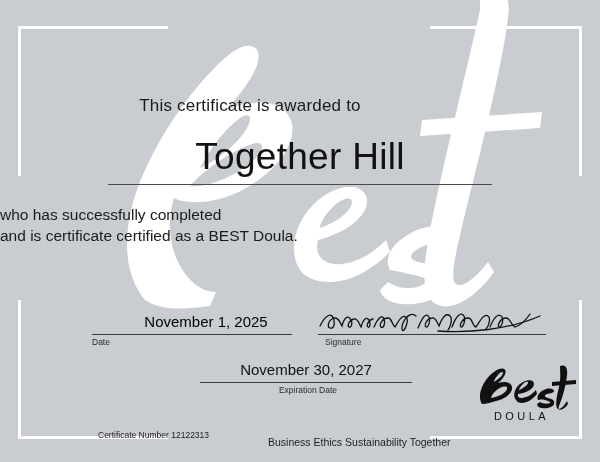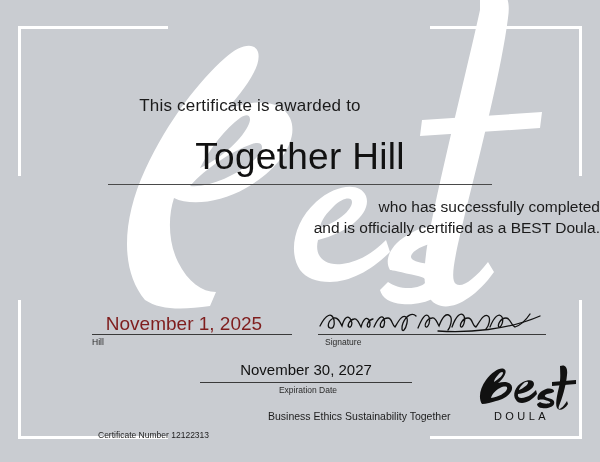--- a/index.html
+++ b/index.html
@@ -79,38 +79,38 @@
     position: absolute;
     top: 184px;
     left: 108px;
     width: 384px;
     height: 1px;
     background: #4a4a4a;
   }
 
   .body-text {
     position: absolute;
-    top: 196px;
+    top: 204px;
     left: 0;
     width: 600px;
-    text-align: right;
+    text-align: left;
     font-size: 15.5px;
     line-height: 21px;
     color: #1b1b1b;
   }
 
   
   .date-value {
     position: absolute;
     top: 313px;
-    left: 84px;
+    left: 106px;
     width: 200px;
     text-align: center;
-    font-size: 19px;
-    color: #7f1d1d;
+    font-size: 15px;
+    color: #000000;
   }
   .date-rule {
     position: absolute;
     top: 334px;
     left: 92px;
     width: 200px;
     height: 1px;
     background: #3a3a3a;
   }
   .date-label {
@@ -170,21 +170,21 @@
     left: 0;
     width: 600px;
     text-align: center;
     font-size: 8.5px;
     color: #2b2b2b;
     margin-left: 8px;
   }
 
   .tagline {
     position: absolute;
-    top: 410px;
+    top: 436px;
     left: 268px;
     font-size: 10.5px;
     color: #1d1d1d;
   }
 
   .cert-number {
     position: absolute;
     top: 430px;
     left: 98px;
     font-size: 8.5px;
@@ -244,26 +244,26 @@
   </div>
 
   <div class="content">
     <div class="awarded-to">This certificate is awarded to</div>
 
     <div class="recipient">Together Hill</div>
     <div class="recipient-rule"></div>
 
     <div class="body-text">
       <div>who has successfully completed</div>
-      <div>and is officially certified as a BEST Doula.</div>
+      <div>and is certificate certified as a BEST Doula.</div>
     </div>
 
     <div class="date-value">November 1, 2025</div>
     <div class="date-rule"></div>
-    <div class="date-label">Hill</div>
+    <div class="date-label">Date</div>
 
     <div class="signature-mark">
       <svg viewBox="0 0 228 26" xmlns="http://www.w3.org/2000/svg" aria-hidden="true">
         <g fill="none" stroke="#111111" stroke-width="1.3" stroke-linecap="round">
           <path d="M2 18 C8 6 14 4 16 12 C17 18 15 21 12 20 C9 19 10 12 16 10 C20 9 22 14 24 18 C26 10 30 6 33 12 C35 16 33 20 31 19 C29 18 31 12 36 11 C40 10 41 16 43 19 C45 12 48 8 51 12 C53 15 52 20 50 19 C48 18 50 12 55 11"></path>
           <path d="M56 19 C60 10 64 6 66 11 C68 16 65 21 63 19 C61 17 64 10 70 10 C74 10 74 17 77 19 C80 14 84 6 88 9 C91 11 88 20 86 22 C84 24 83 20 85 15 C88 8 94 4 98 8"></path>
           <path d="M100 20 C104 10 108 4 111 9 C113 13 110 20 108 19 C106 18 108 11 114 10 C118 9 119 15 121 18 C124 10 128 4 132 8 C135 11 132 20 130 22"></path>
           <path d="M134 19 C138 8 143 3 146 8 C148 12 145 20 143 19 C141 18 144 10 150 10 C155 10 154 18 158 19 C162 13 166 5 170 8 C173 10 171 18 168 21"></path>
           <path d="M172 19 C176 9 181 4 184 9 C186 13 183 20 181 19 C179 18 182 10 188 10 C193 10 193 18 197 19 C203 17 208 12 212 6"></path>
           <path d="M120 23 C150 25 190 22 222 8"></path>

